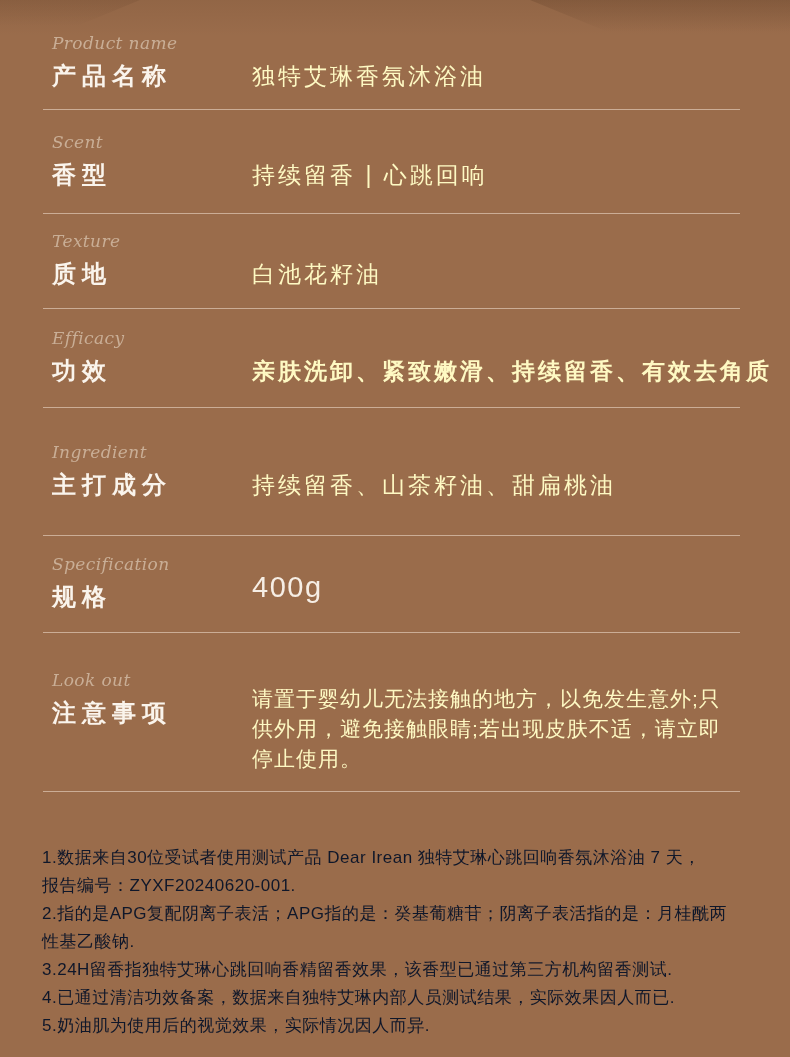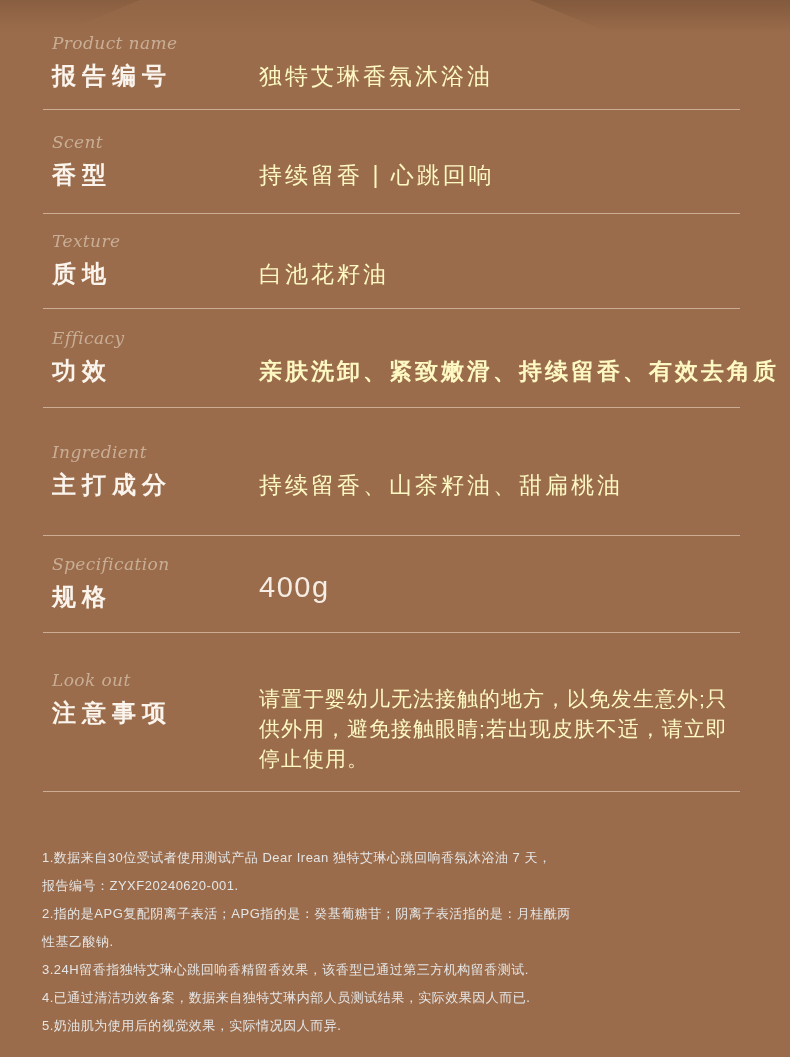--- a/index.html
+++ b/index.html
@@ -29,21 +29,20 @@
     clip-path:polygon(0 0, 100% 0, 55% 100%, 0 100%);
     pointer-events:none;
   }
 
   .spec-table { margin-left:43px; width:697px; }
 
   .spec-row {
     display:flex; align-items:center;
     padding-left:9px;
     border-bottom:1px solid rgba(244,228,213,0.55);
-    gap:7px;
   }
   .spec-row:nth-child(1){ height:110px; padding-top:16px; }
   .spec-row:nth-child(2){ height:104px;justify-content:flex-end; }
   .spec-row:nth-child(3){ height:95px;  }
   .spec-row:nth-child(4){ height:99px;  }
   .spec-row:nth-child(5){ height:128px; }
   .spec-row:nth-child(6){ height:97px;  }
   .spec-row:nth-child(7){ height:159px; }
 
   .cell-label { width:200px; flex-shrink:0; }
@@ -78,40 +77,40 @@
   }
   .row-lookout .cell-label { margin-top:-24px; }
   .row-lookout .cell-value {
     padding-top:34px;
     font-size:21px; line-height:30px; letter-spacing:1px;
     max-width:505px;
   }
 
   .footnotes {
     margin:52px 14px 0 42px;
-    color:#e5e5e5;
-    font-size:13px; line-height:28px;
+    color:#0f172a;
+    font-size:17px; line-height:28px;
     letter-spacing:0.5px;
   }
   .footnote-line { white-space:nowrap; }
 </style>
 </head>
 <body>
 
 <div class="page">
   <div class="top-shade"></div>
   <div class="top-shade-corner"></div>
   <div class="top-shade-left"></div>
 
   <div class="spec-table">
 
     <div class="spec-row">
       <div class="cell-label">
         <span class="label-en">Product name</span>
-        <span class="label-zh">报告编号</span>
+        <span class="label-zh">产品名称</span>
       </div>
       <div class="cell-value">独特艾琳香氛沐浴油</div>
     </div>
 
     <div class="spec-row">
       <div class="cell-label">
         <span class="label-en">Scent</span>
         <span class="label-zh">香型</span>
       </div>
       <div class="cell-value">持续留香 | 心跳回响</div>

